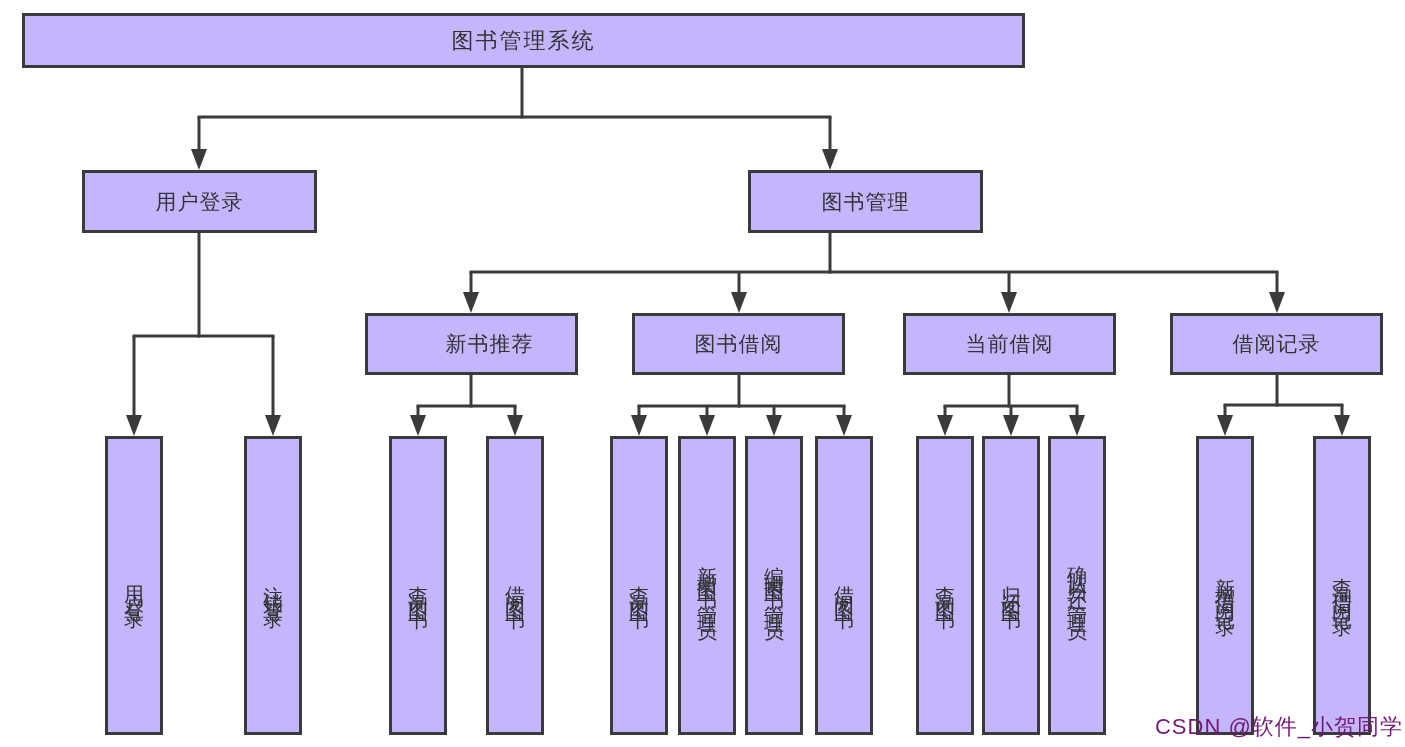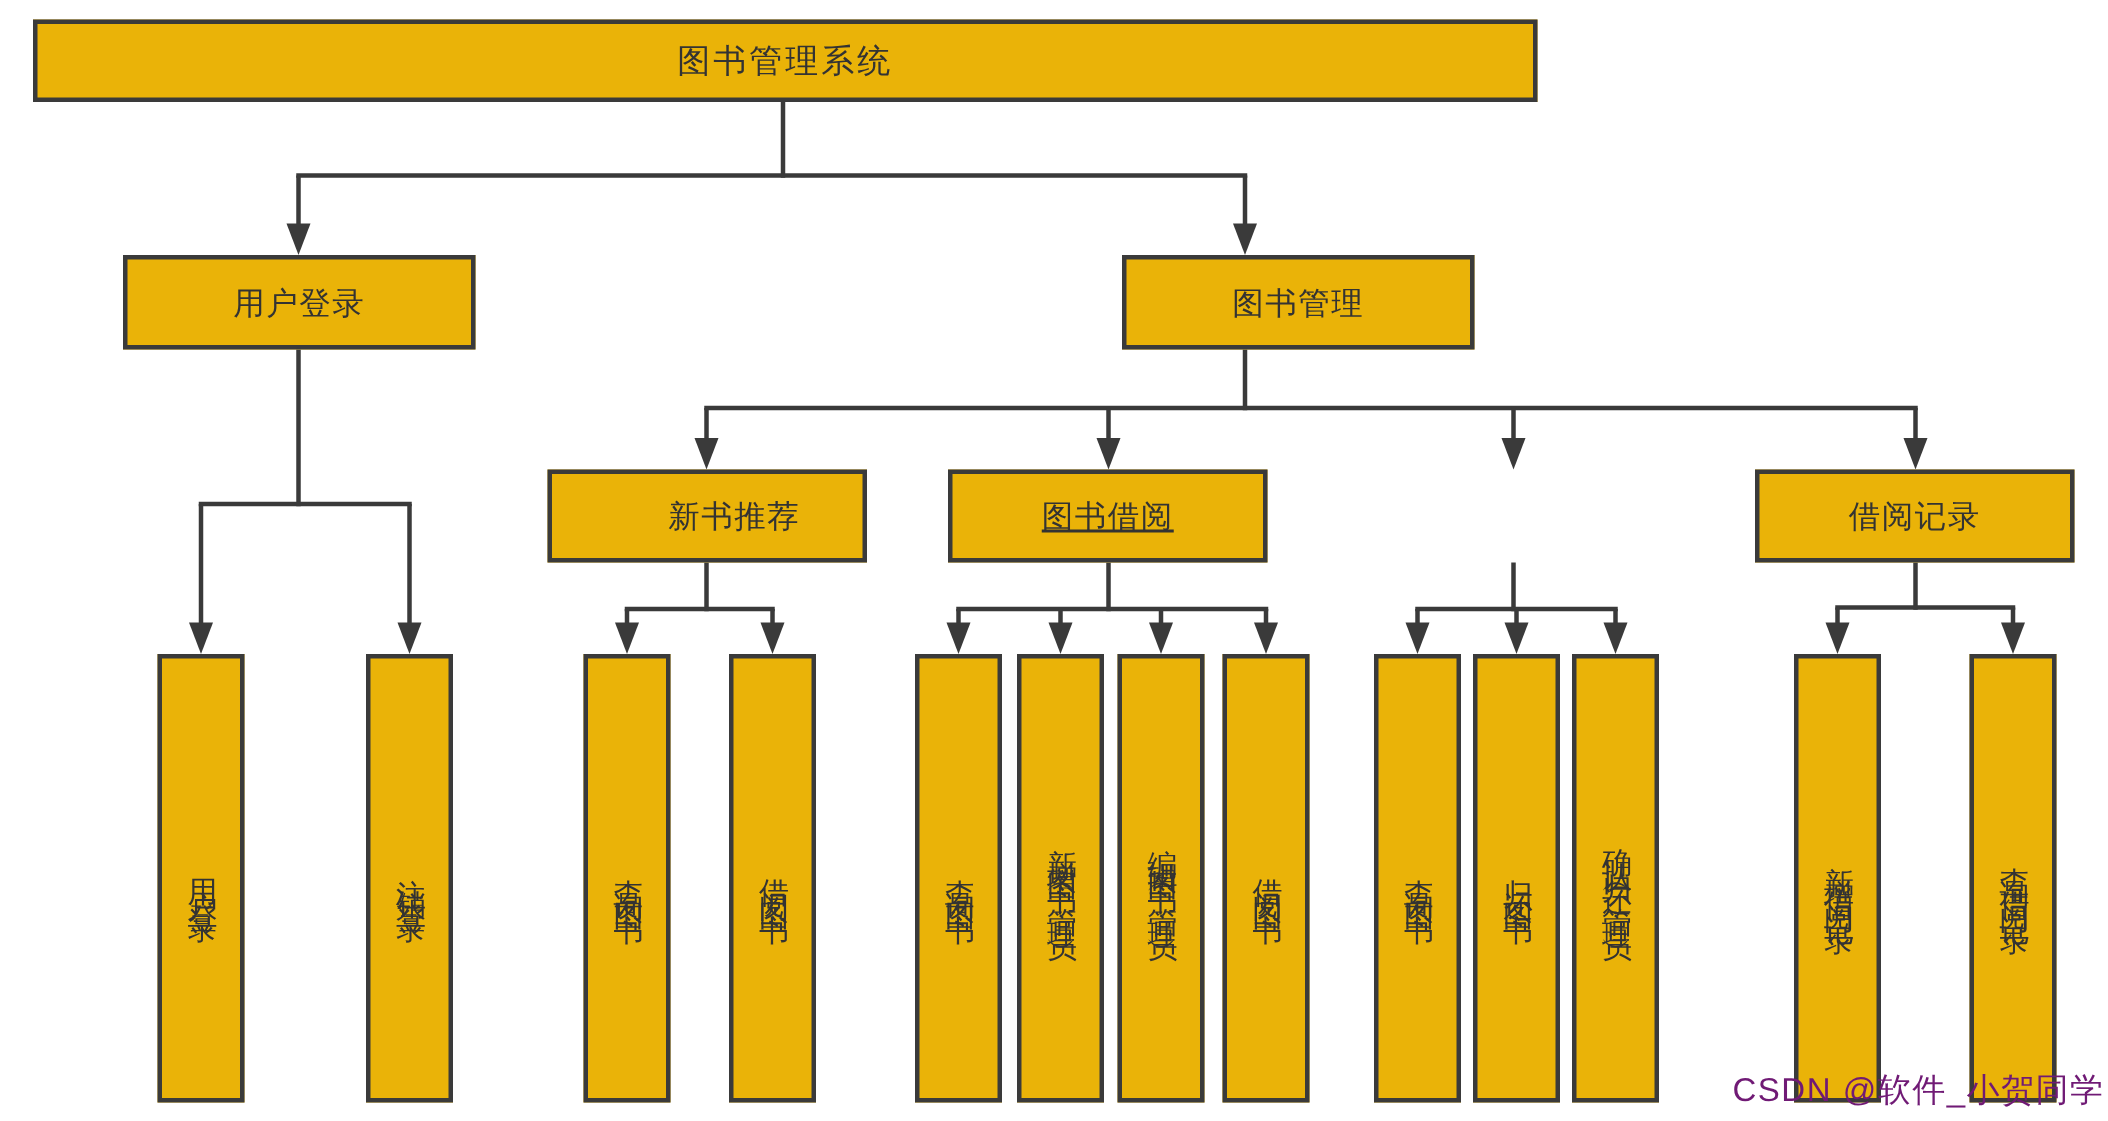--- a/index.html
+++ b/index.html
@@ -8,21 +8,21 @@
     width:1405px;height:747px;
     background:#ffffff;
     font-family:"Liberation Sans","DejaVu Sans",sans-serif;
     color:#333333;
     overflow:hidden;
   }
   .connectors{position:absolute;left:0;top:0;width:1405px;height:747px;}
   .box{
     position:absolute;
     box-sizing:border-box;
-    background:#eab308;
+    background:#c4b5fd;
     border:3px solid #3a3a3a;
     display:flex;align-items:center;justify-content:center;
     text-align:center;
   }
   .root-label{font-size:22px;letter-spacing:2px;}
   .h-label{font-size:21px;letter-spacing:1px;}
   .leaf span{
     writing-mode:vertical-rl;
     font-size:20px;
     letter-spacing:8px;
@@ -126,22 +126,25 @@
   <div class="box h-label" style="left:82px;top:170px;width:235px;height:63px;">
     <span>用户登录</span>
   </div>
   <div class="box h-label" style="left:712px;top:170px;width:235px;height:63px;margin-left:36px;">
     <span>图书管理</span>
   </div>
 
   <div class="box h-label" style="left:365px;top:313px;width:213px;height:62px;padding-left:36px;">
     <span>新书推荐</span>
   </div>
-  <div class="box h-label" style="left:632px;top:313px;width:213px;height:62px;text-decoration:underline;">
+  <div class="box h-label" style="left:632px;top:313px;width:213px;height:62px;">
     <span>图书借阅</span>
+  </div>
+  <div class="box h-label" style="left:903px;top:313px;width:213px;height:62px;">
+    <span>当前借阅</span>
   </div>
   <div class="box h-label" style="left:1170px;top:313px;width:213px;height:62px;">
     <span>借阅记录</span>
   </div>
 
   <div class="box leaf" style="left:105px;top:436px;width:58px;height:299px;">
     <span>用户登录</span>
   </div>
   <div class="box leaf" style="left:244px;top:436px;width:58px;height:299px;">
     <span>注销登录</span>

